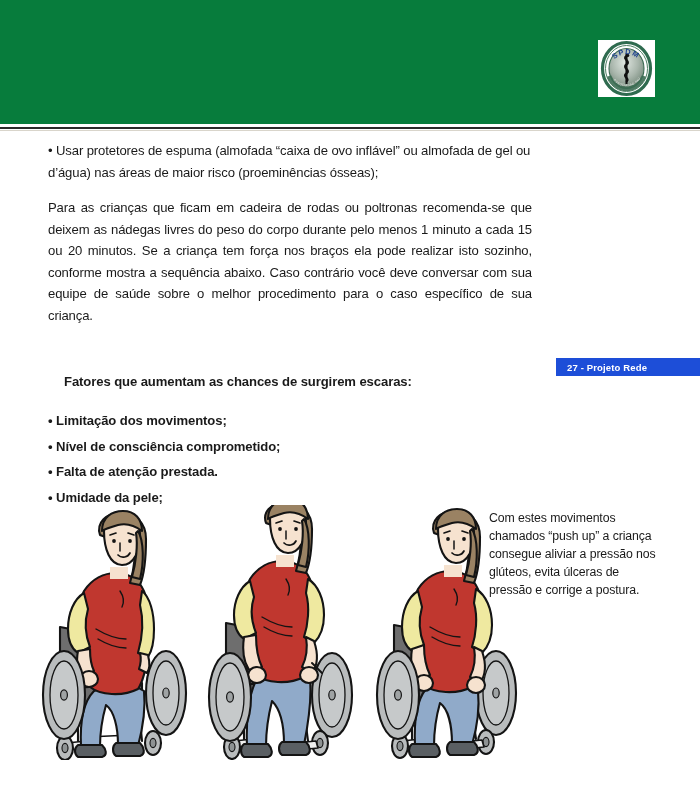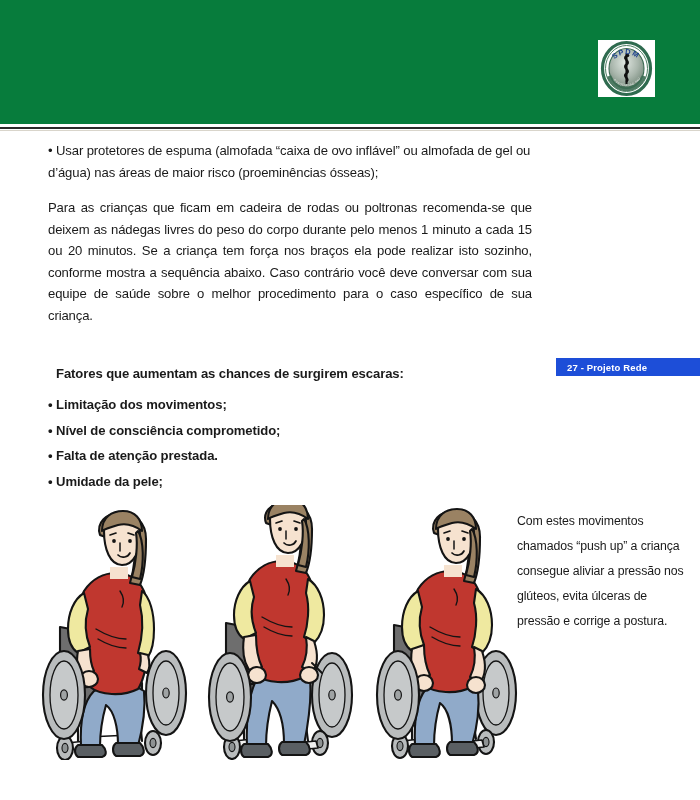--- a/index.html
+++ b/index.html
@@ -55,21 +55,21 @@
   }
   .para.first { text-align: left; }
   .gap-sm { height: 14px; }
   .gap-lg { height: 30px; }
 
   .section-heading {
     font-size: 13.1px;
     font-weight: bold;
     line-height: 20px;
     letter-spacing: -0.1px;
-    margin: 8px;
+    margin: 16px;
   }
   .bullet-list {
     list-style: none;
     margin: 4px 0 0 0;
     padding: 0;
   }
   .bullet-list li {
     font-size: 13.1px;
     line-height: 25.5px;
     letter-spacing: -0.1px;
@@ -89,24 +89,24 @@
     letter-spacing: 0.15px;
     display: flex;
     align-items: center;
     padding-left: 11px;
     box-sizing: border-box;
   }
 
   
   .side-caption {
     position: absolute;
-    left: 517px; top: 509px;
+    left: 489px; top: 509px;
     width: 172px;
     font-size: 12.3px;
-    line-height: 25px;
+    line-height: 18px;
     letter-spacing: -0.1px;
   }
 
   
   .figures {
     position: absolute;
     left: 34px; top: 505px;
     width: 470px; height: 255px;
   }
   .figure {

